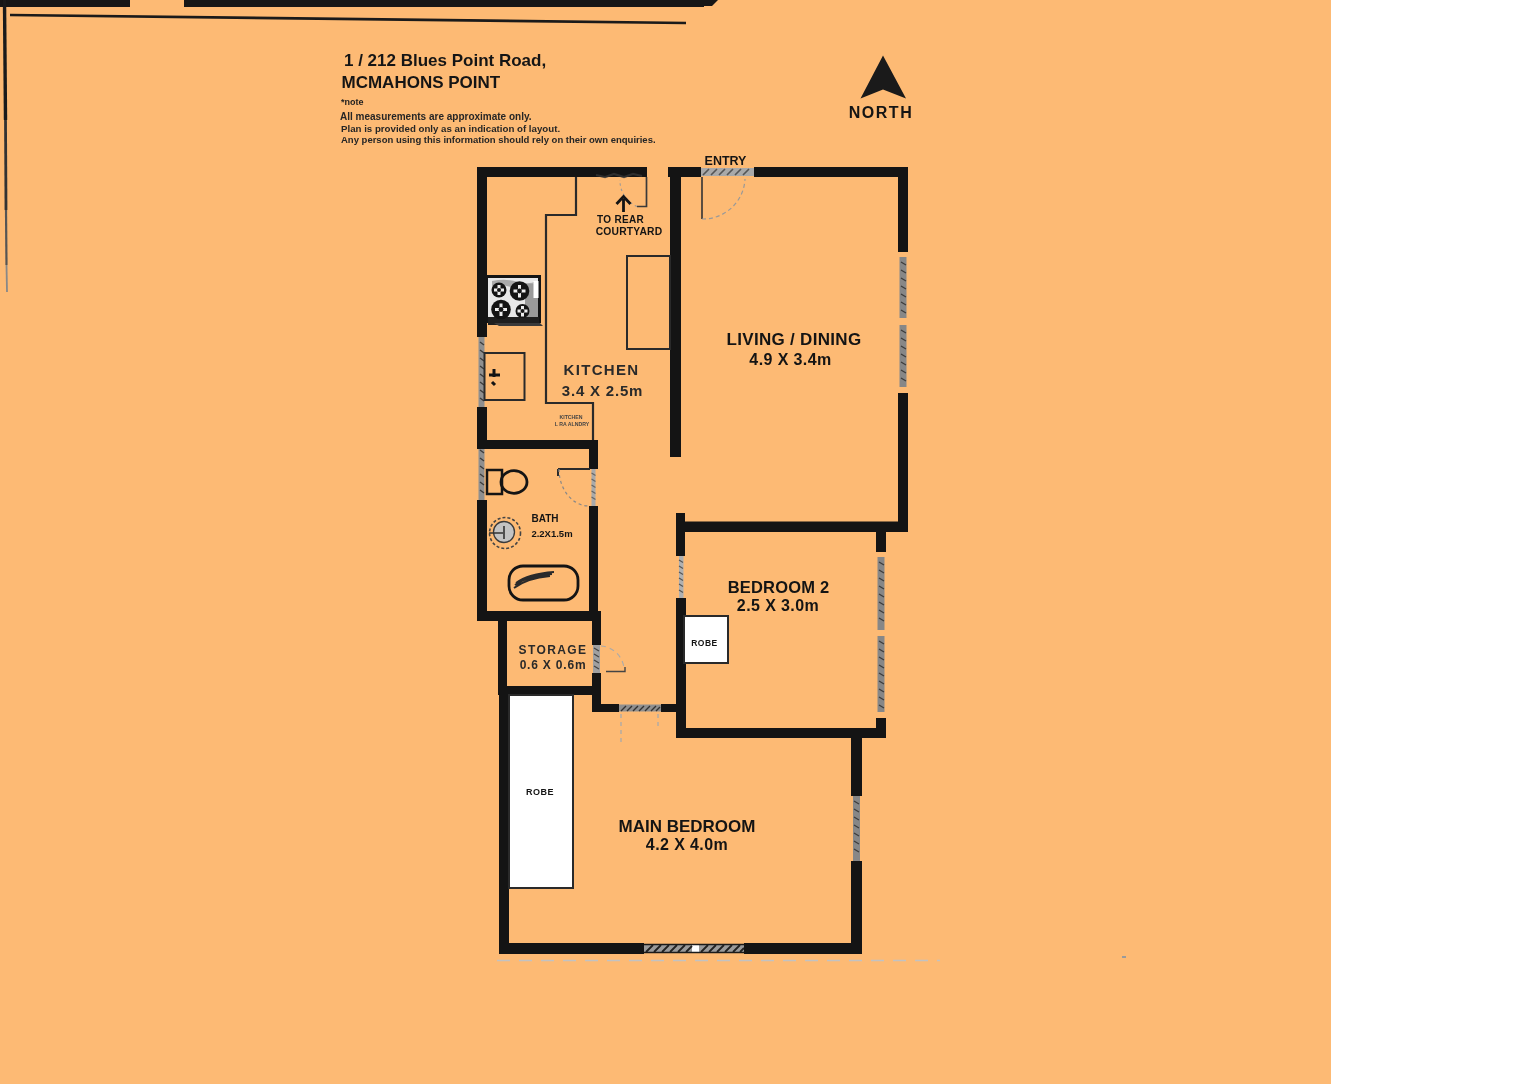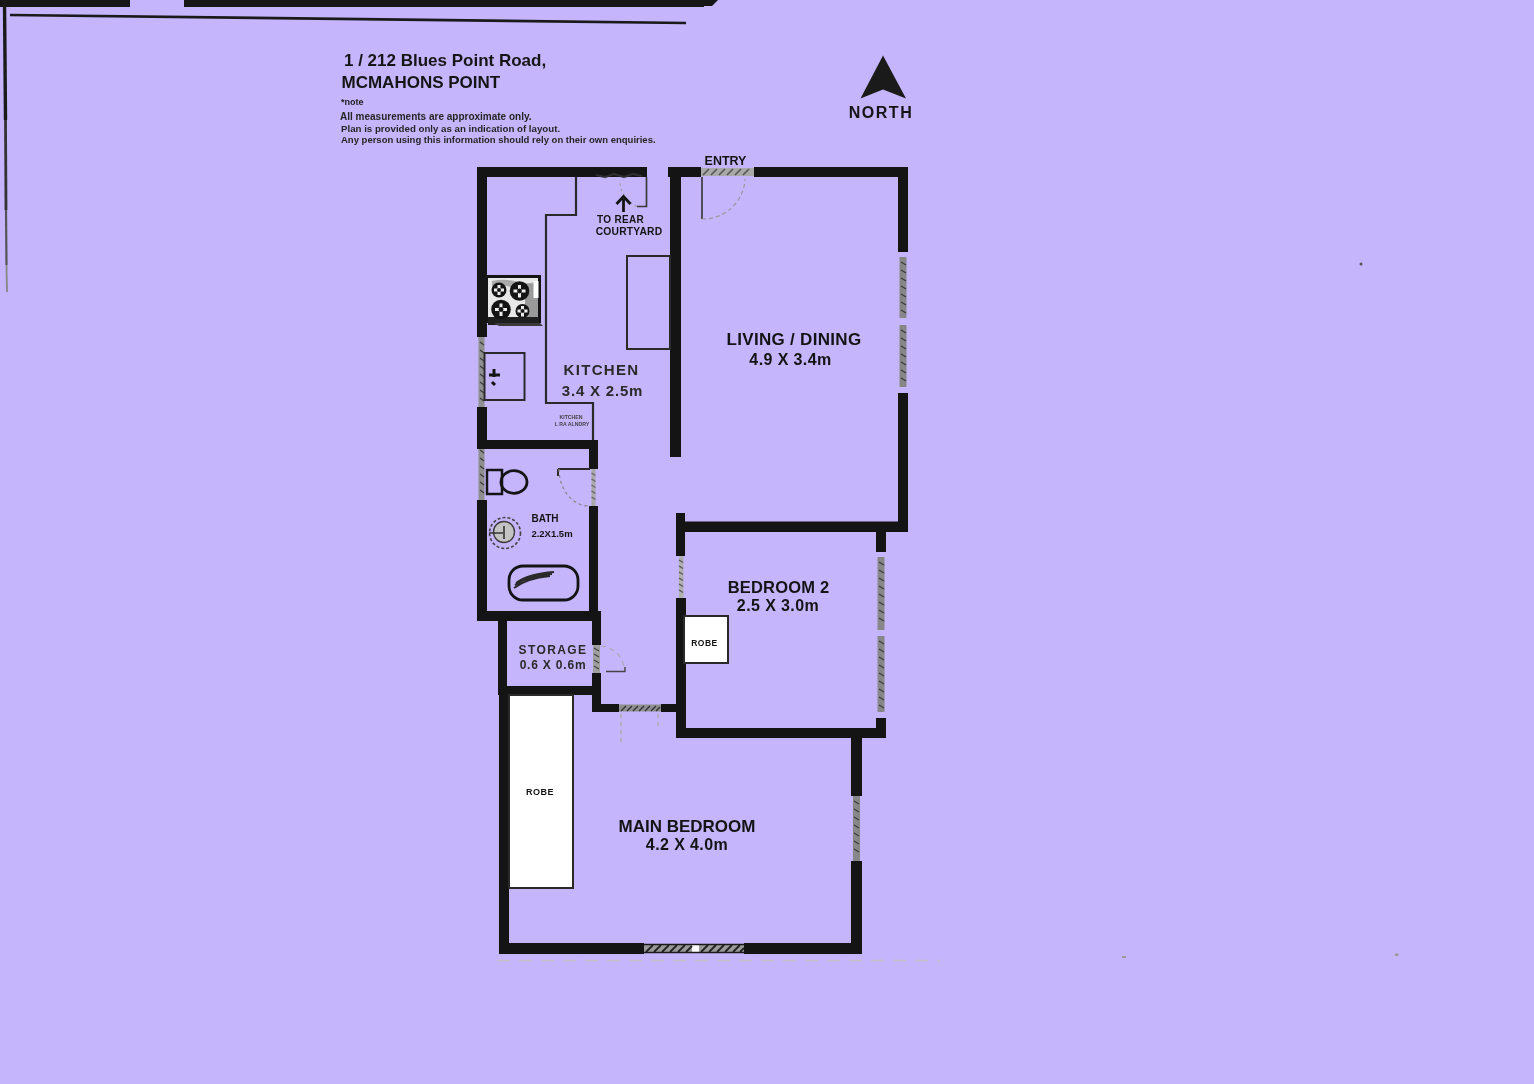--- a/index.html
+++ b/index.html
@@ -1,17 +1,17 @@
 <!DOCTYPE html>
 <html><head>
 <meta charset="utf-8">
 <style>
   html,body{margin:0;padding:0;background:#fff;}
-  #page{position:relative;width:1534px;height:1084px;background:#c4b5fd;overflow:hidden;
-        font-family:"Liberation Sans", sans-serif;}
+  #page{position:relative;width:1318px;height:1084px;background:#fdba74;overflow:hidden;
+        font-family:"Liberation Sans", sans-serif;padding-left:13px;}
   svg{position:absolute;left:0;top:0;}
   text{font-family:"Liberation Sans", sans-serif;}
 </style>
 </head>
 <body>
 <div id="page">
 <svg width="1534" height="1084" viewBox="0 0 1534 1084">
 
   <g>
     <rect x="0" y="0" width="130" height="7" fill="#161616"></rect>

